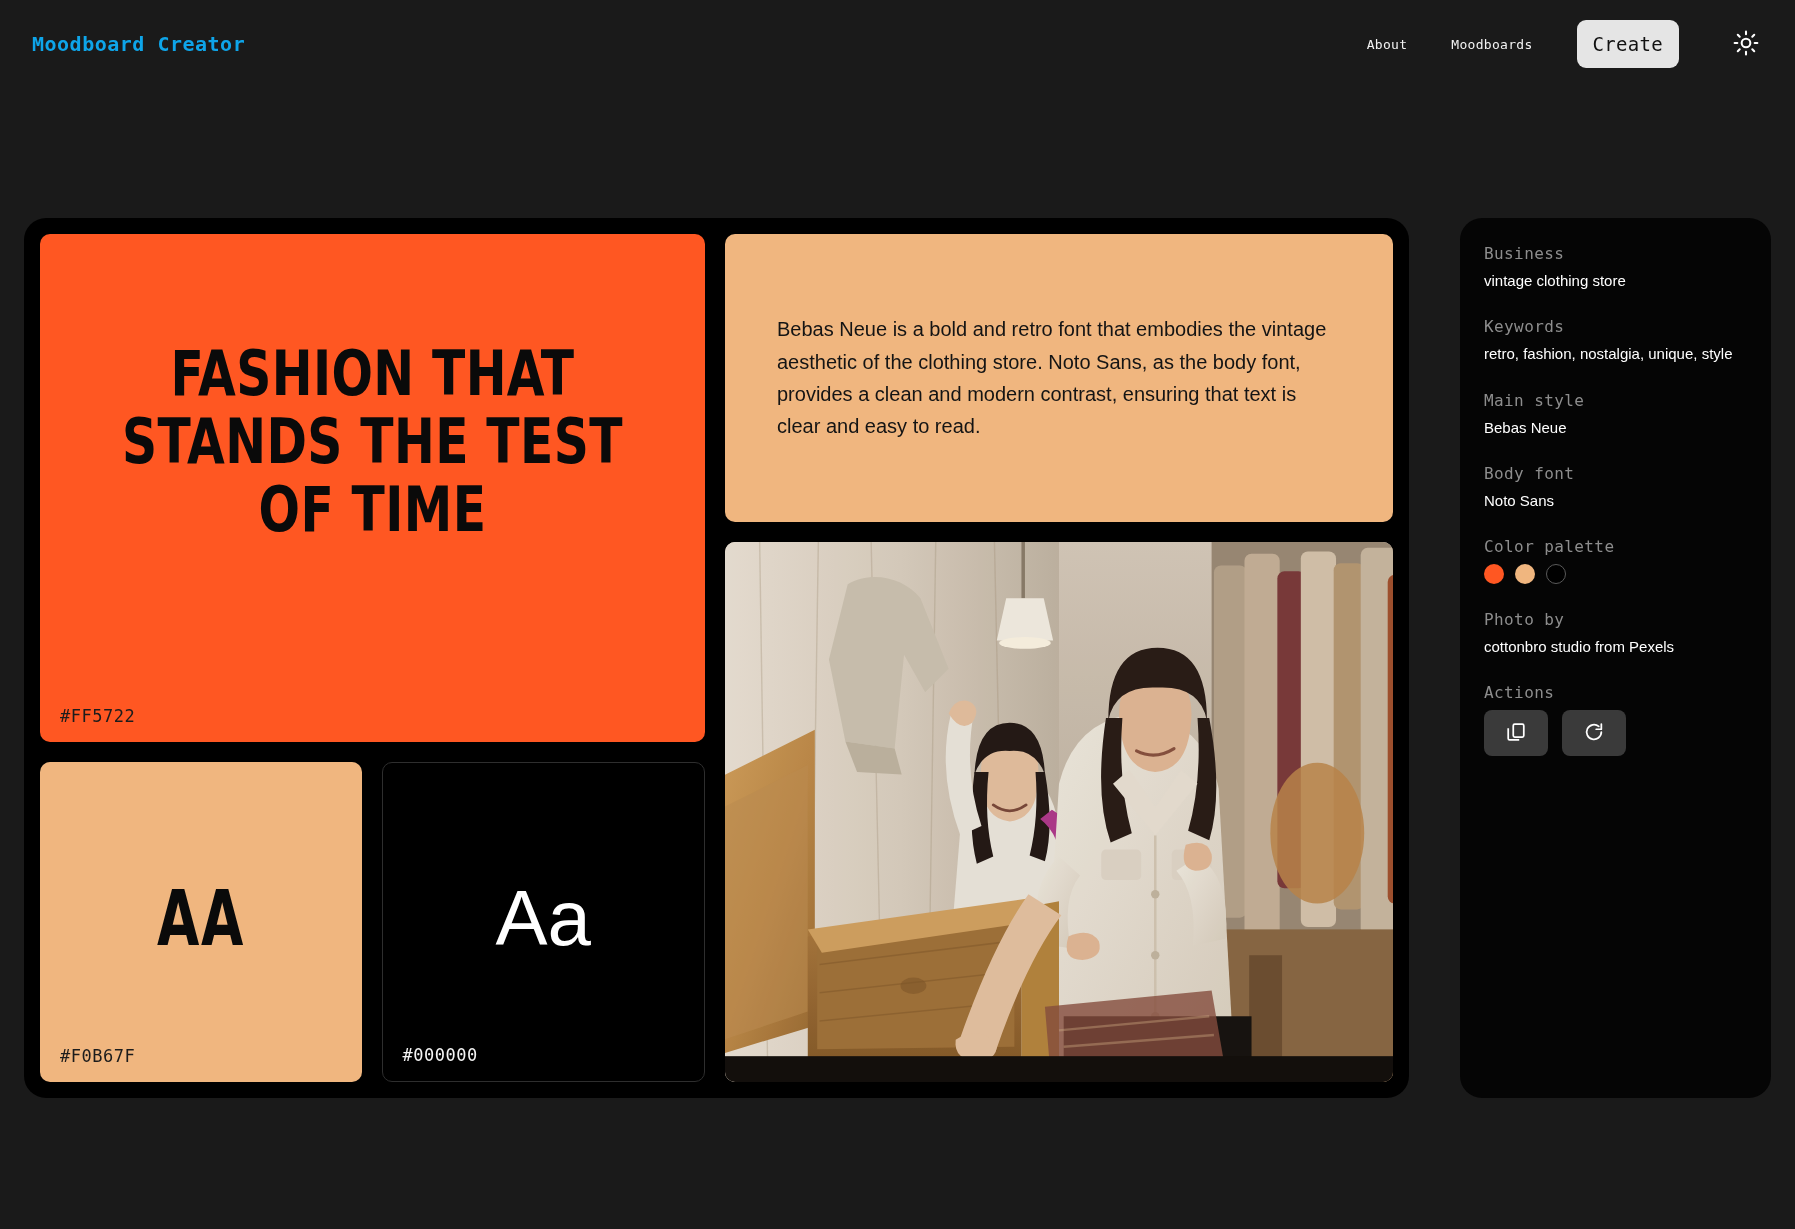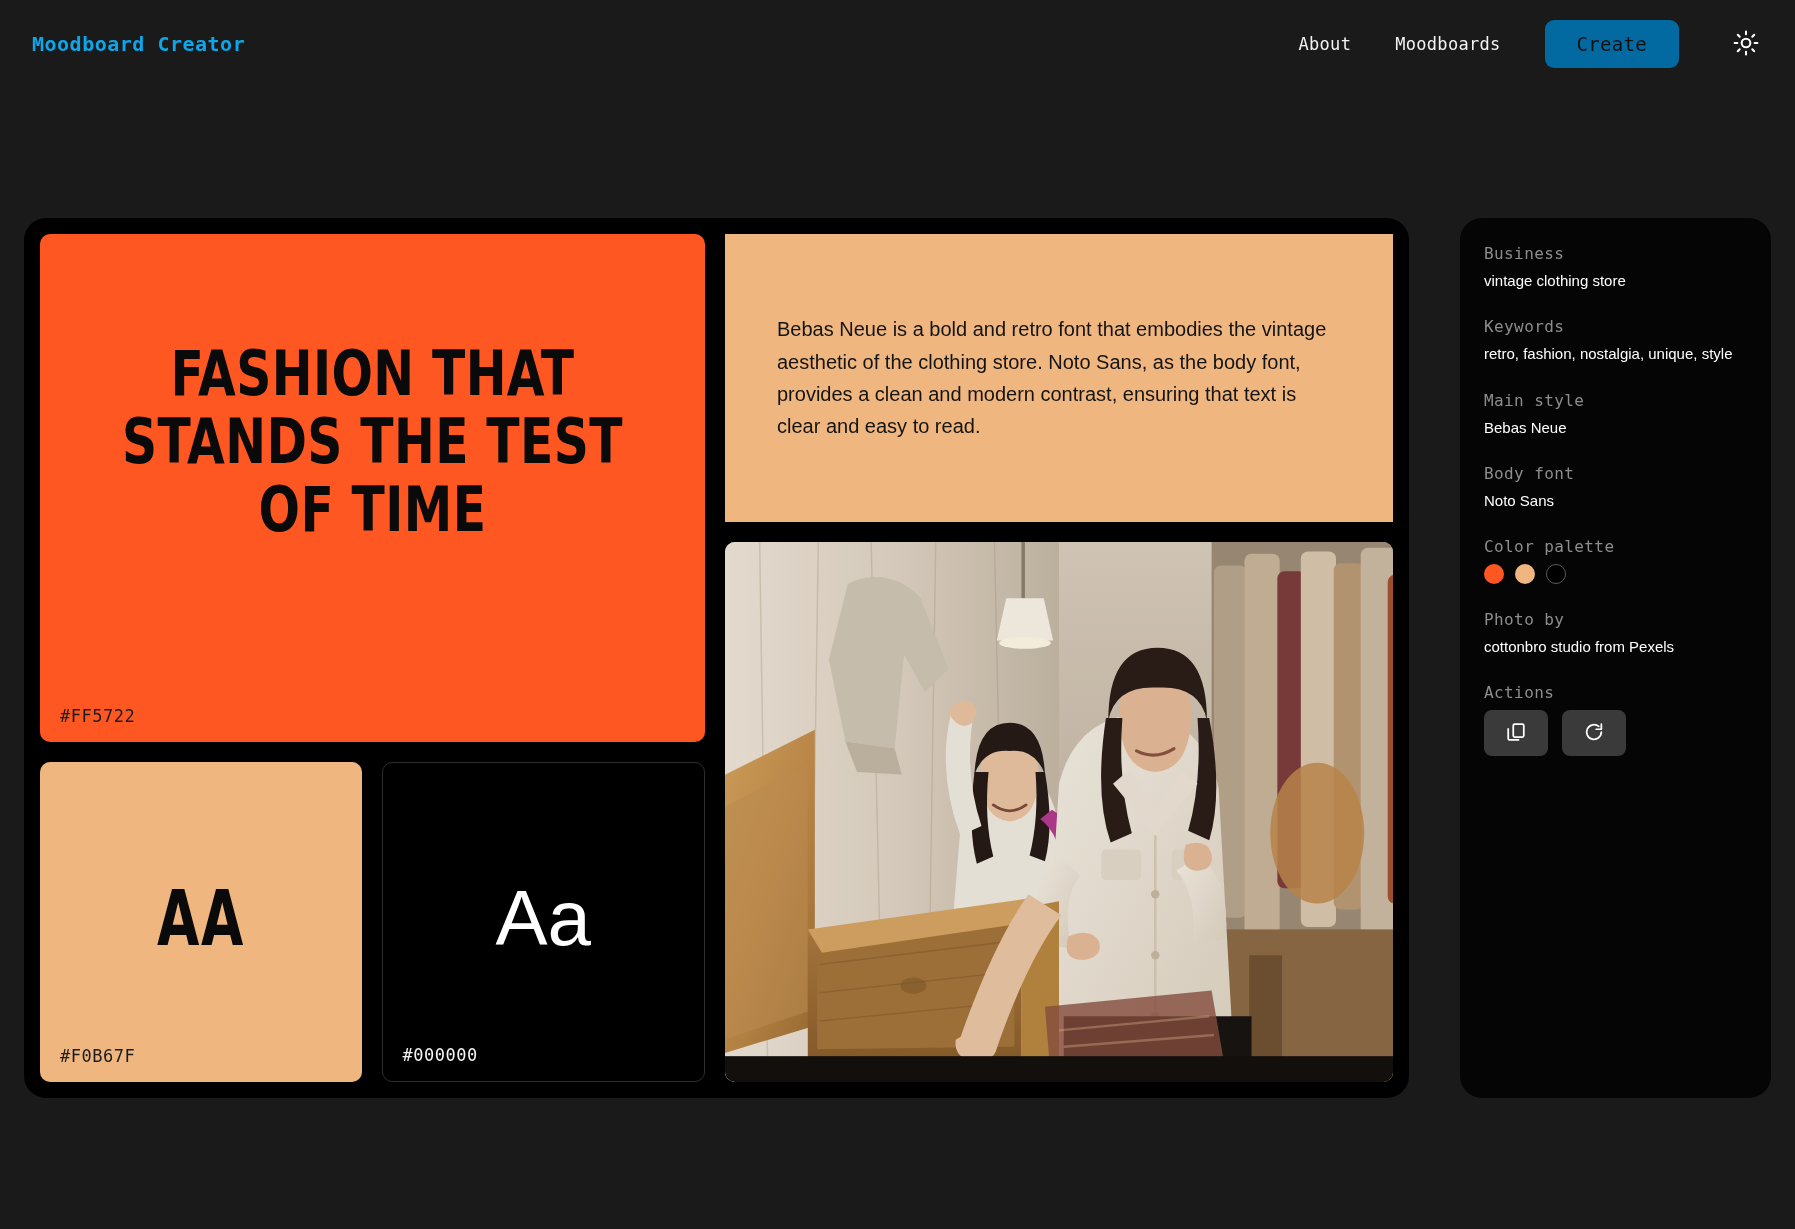--- a/index.html
+++ b/index.html
@@ -25,32 +25,32 @@
     letter-spacing:.5px;
   }
   .nav-right{
     margin-left:auto;
     display:flex; align-items:center;
     gap:44px;
   }
   .nav-link{
     font-family:"DejaVu Sans Mono", monospace;
     color:#f2f2f2;
-    font-size:17px;
+    font-size:13px;
     text-decoration:none;
     letter-spacing:.3px;
   }
   .create-btn{
     font-family:"DejaVu Sans Mono", monospace;
-    background:#0369a1;
+    background:#e5e5e5;
     color:#111111;
     font-size:19px;
     border:none;
     border-radius:9px;
-    padding:13px 32px;
+    padding:13px 16px;
     cursor:pointer;
     letter-spacing:.3px;
   }
   .theme-toggle{
     background:none;border:none;cursor:pointer;
     display:flex;align-items:center;justify-content:center;
     width:34px;height:34px;margin-left:6px;
   }
 
   
@@ -133,21 +133,21 @@
     font-family:"Liberation Sans", sans-serif;
     font-weight:400;
     font-size:78px;
     color:#ffffff;
     margin-top:-8px;
   }
 
   
   .desc{
     background:#F0B67F;
-    border-radius:0;
+    border-radius:10px;
     height:288px;
     padding:38px 52px;
     display:flex; align-items:center;
   }
   .desc p{
     font-family:"Liberation Sans", sans-serif;
     font-size:20px;
     line-height:1.62;
     color:#141414;
   }

